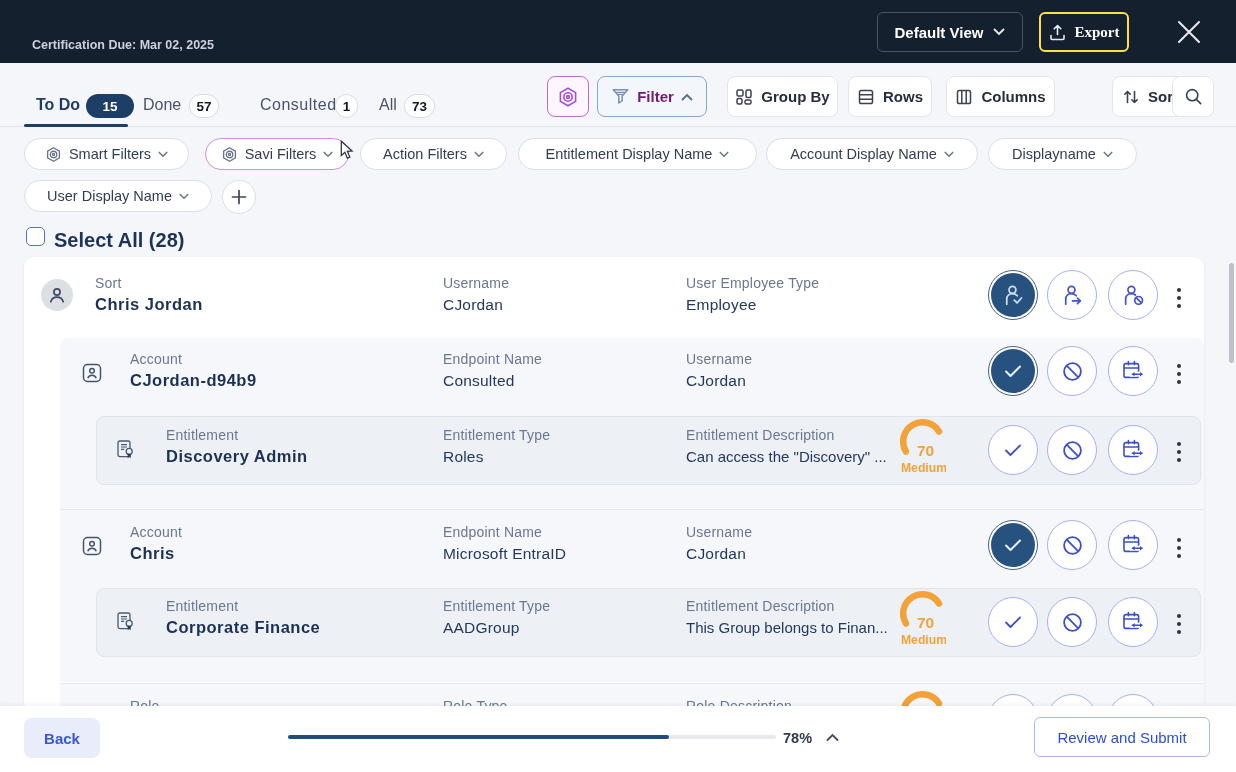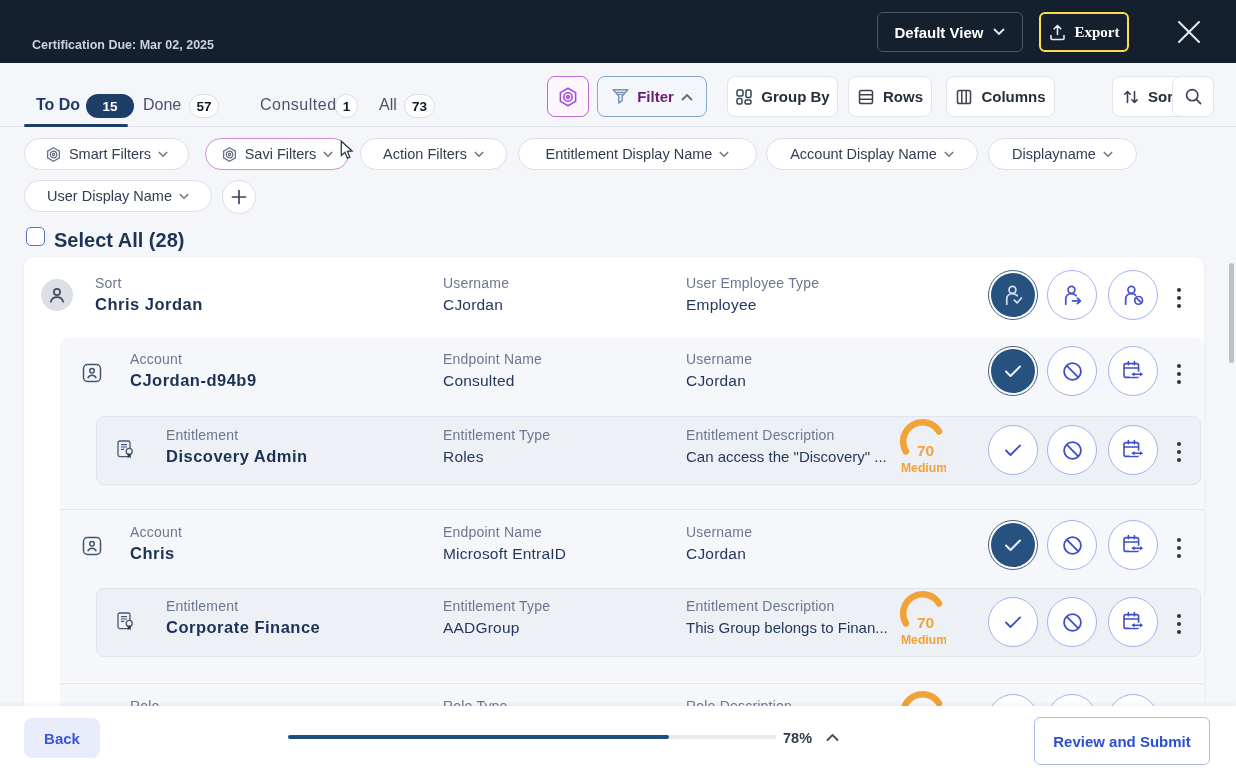--- a/index.html
+++ b/index.html
@@ -457,14 +457,14 @@
 <div class="abs" style="left:1229px; top:263px; width:5px; height:100px; background:#bcc1ca; border-radius:3px;"></div>
 
 <div class="footer">
   <div class="abs" style="left:24px; top:12px; width:76px; height:40px; background:#e8ecfb; border-radius:8px; display:flex; align-items:center; justify-content:center; font-size:15px; font-weight:bold; color:#3b55d6;">Back</div>
   <div class="abs" style="left:288px; top:29px; width:488px; height:4px; border-radius:2px; background:#e7e9ed;"></div>
   <div class="abs" style="left:288px; top:29px; width:381px; height:4px; border-radius:2px; background:#1d4e7e;"></div>
   <div class="abs" style="left:783px; top:24px; font-size:14.5px; font-weight:bold; color:#313b4b;">78%</div>
   <svg class="abs" style="left:826px; top:27px;" width="13" height="9" viewBox="0 0 13 9" fill="none" stroke="#424c5e" stroke-width="1.8" stroke-linecap="round">
       <path d="M1.5 7 L6.5 2 L11.5 7"></path>
     </svg>
-  <div class="abs" style="left:1034px; top:11px; width:176px; height:48px; background:#fff; border:1.5px solid #aab9f0; border-radius:6px; display:flex; align-items:center; justify-content:center; font-size:15px; font-weight:bold; color:#2b4fd4;">Review and Submit</div>
+  <div class="abs" style="left:1034px; top:11px; width:176px; height:40px; background:#fff; border:1.5px solid #aab9f0; border-radius:6px; display:flex; align-items:center; justify-content:center; font-size:15px; font-weight:normal; color:#2b4fd4;">Review and Submit</div>
 </div>
 
 </body></html>

